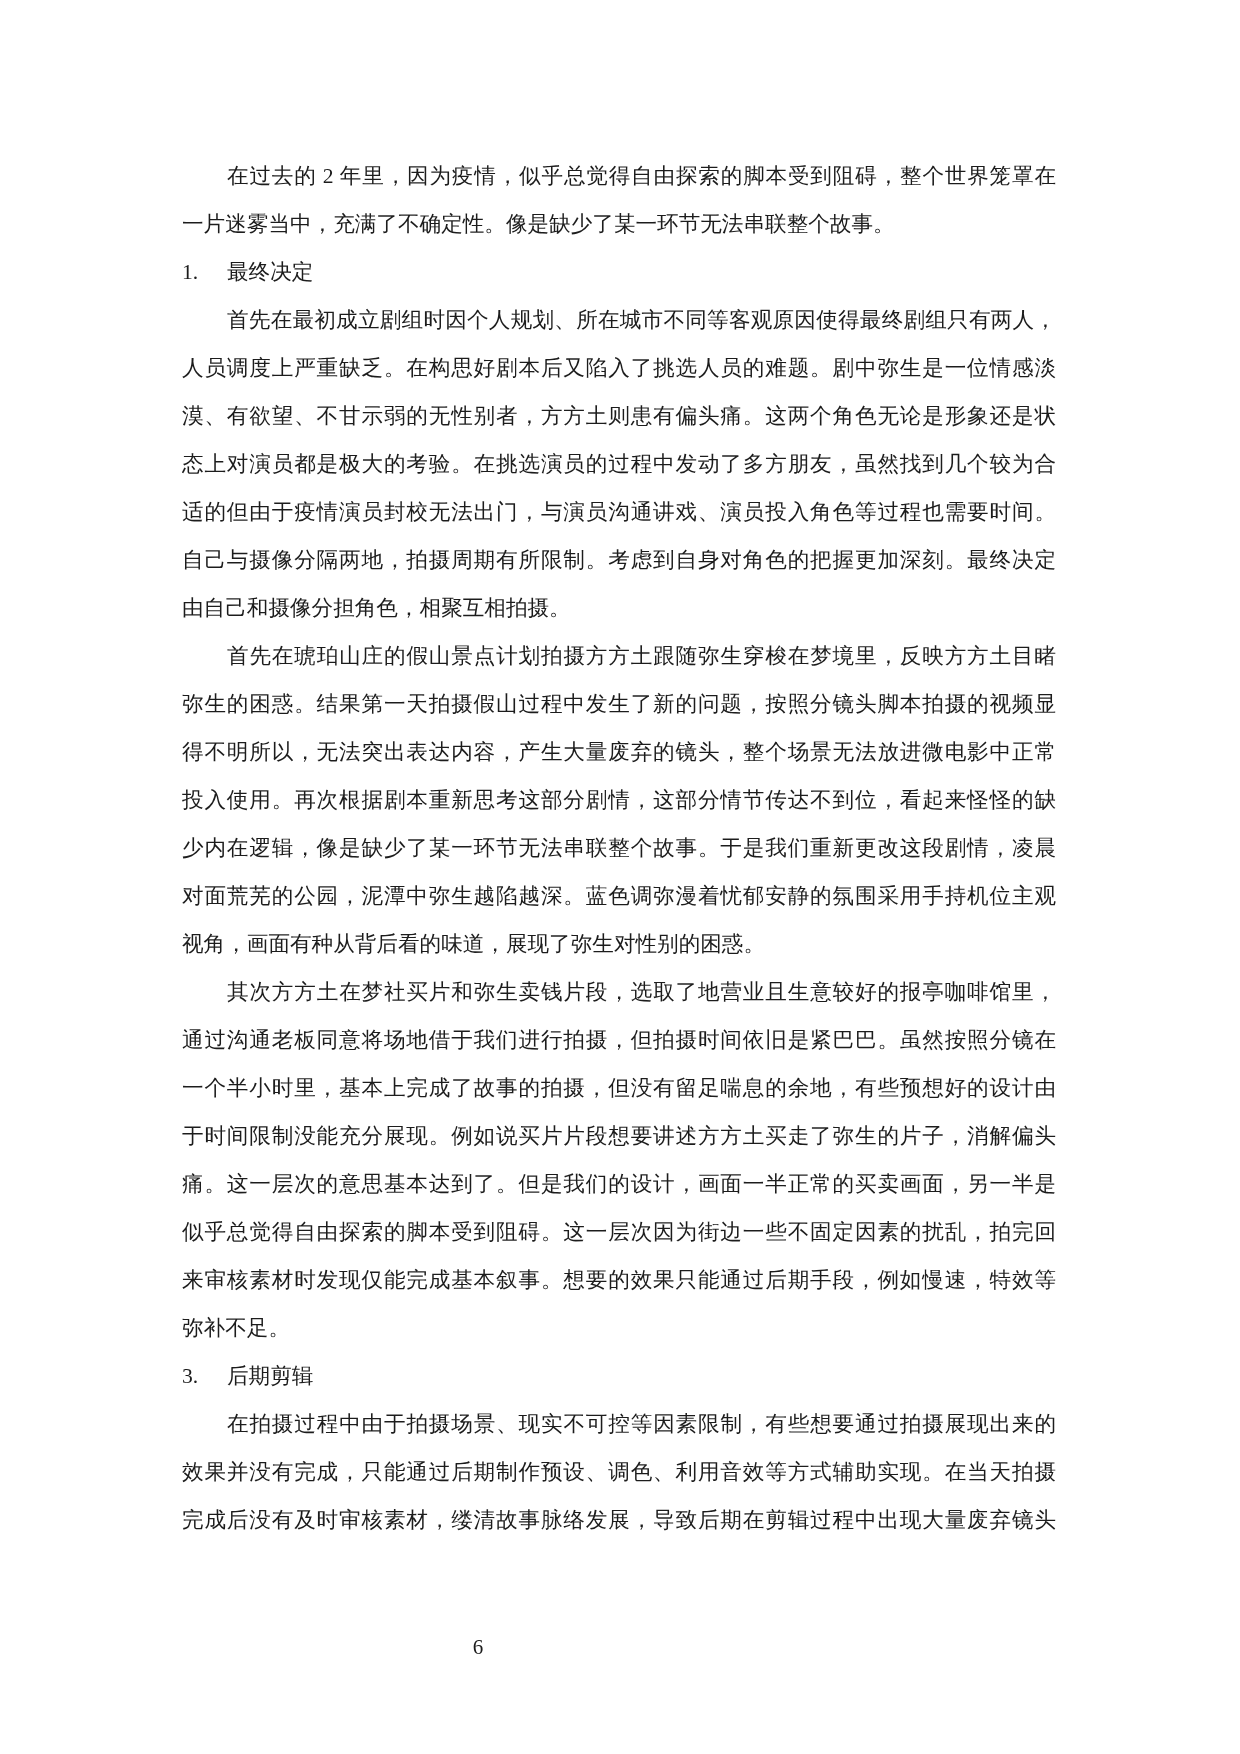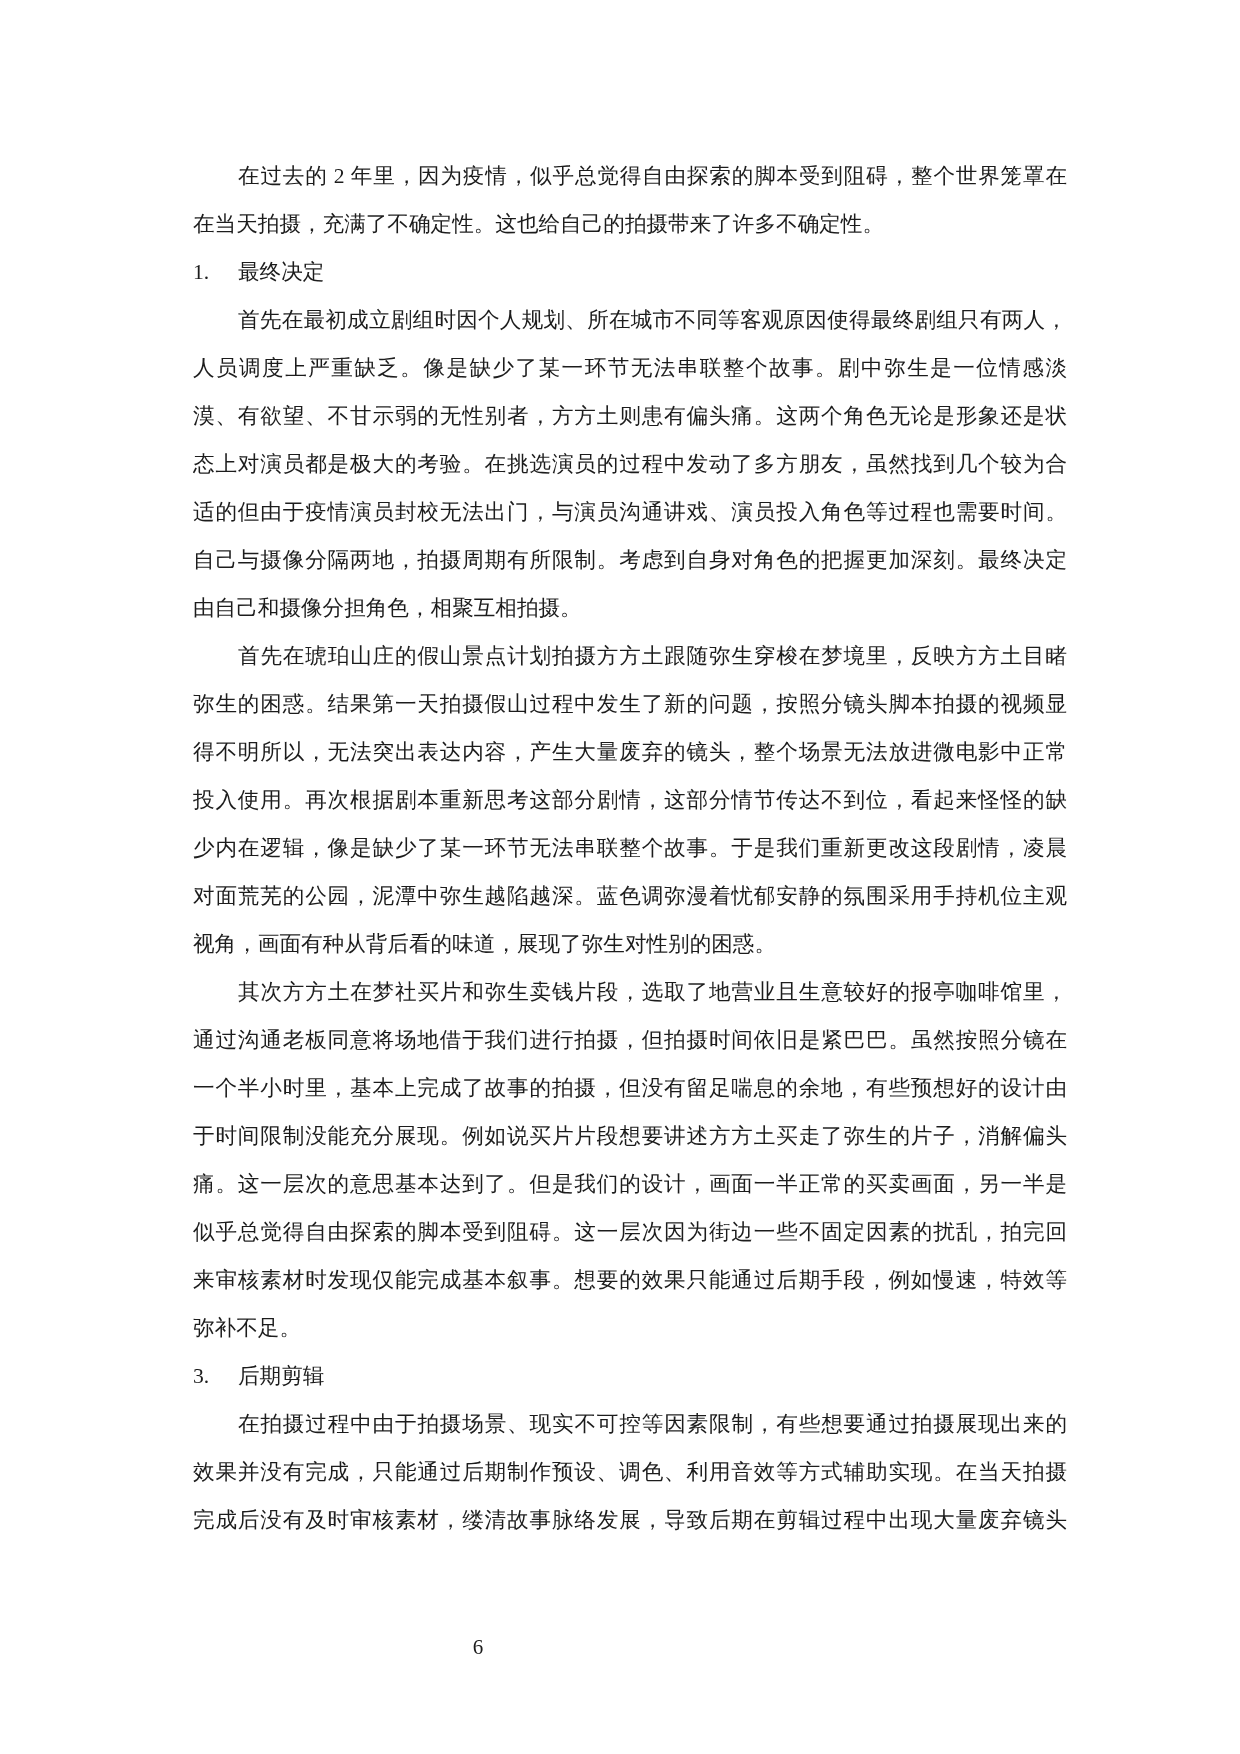--- a/index.html
+++ b/index.html
@@ -7,21 +7,21 @@
     position: relative;
     width: 1240px;
     height: 1754px;
     background: #ffffff;
     overflow: hidden;
     font-family: "Liberation Serif", "DejaVu Serif", serif;
     color: #1c1c1c;
   }
   .doc {
     position: absolute;
-    left: 193px;
+    left: 182px;
     top: 152px;
     width: 874px;
   }
   .line {
     height: 48px;
     line-height: 48px;
     font-size: 21.6px;
     letter-spacing: 0;
     text-align: justify;
     text-align-last: justify;
@@ -41,24 +41,24 @@
     line-height: 28px;
     color: #1c1c1c;
   }
 </style>
 </head>
 <body>
 
 <div class="page">
   <div class="doc" id="doc-body">
       <div class="line first">在过去的 2 年里，因为疫情，似乎总觉得自由探索的脚本受到阻碍，整个世界笼罩在</div>
-      <div class="line end">在当天拍摄，充满了不确定性。这也给自己的拍摄带来了许多不确定性。</div>
+      <div class="line end">一片迷雾当中，充满了不确定性。像是缺少了某一环节无法串联整个故事。</div>
       <div class="line heading"><span class="num">1.</span><span>最终决定</span></div>
       <div class="line first">首先在最初成立剧组时因个人规划、所在城市不同等客观原因使得最终剧组只有两人，</div>
-      <div class="line mid">人员调度上严重缺乏。像是缺少了某一环节无法串联整个故事。剧中弥生是一位情感淡</div>
+      <div class="line mid">人员调度上严重缺乏。在构思好剧本后又陷入了挑选人员的难题。剧中弥生是一位情感淡</div>
       <div class="line mid">漠、有欲望、不甘示弱的无性别者，方方土则患有偏头痛。这两个角色无论是形象还是状</div>
       <div class="line mid">态上对演员都是极大的考验。在挑选演员的过程中发动了多方朋友，虽然找到几个较为合</div>
       <div class="line mid">适的但由于疫情演员封校无法出门，与演员沟通讲戏、演员投入角色等过程也需要时间。</div>
       <div class="line mid">自己与摄像分隔两地，拍摄周期有所限制。考虑到自身对角色的把握更加深刻。最终决定</div>
       <div class="line end">由自己和摄像分担角色，相聚互相拍摄。</div>
       <div class="line first">首先在琥珀山庄的假山景点计划拍摄方方土跟随弥生穿梭在梦境里，反映方方土目睹</div>
       <div class="line mid">弥生的困惑。结果第一天拍摄假山过程中发生了新的问题，按照分镜头脚本拍摄的视频显</div>
       <div class="line mid">得不明所以，无法突出表达内容，产生大量废弃的镜头，整个场景无法放进微电影中正常</div>
       <div class="line mid">投入使用。再次根据剧本重新思考这部分剧情，这部分情节传达不到位，看起来怪怪的缺</div>
       <div class="line mid">少内在逻辑，像是缺少了某一环节无法串联整个故事。于是我们重新更改这段剧情，凌晨</div>

